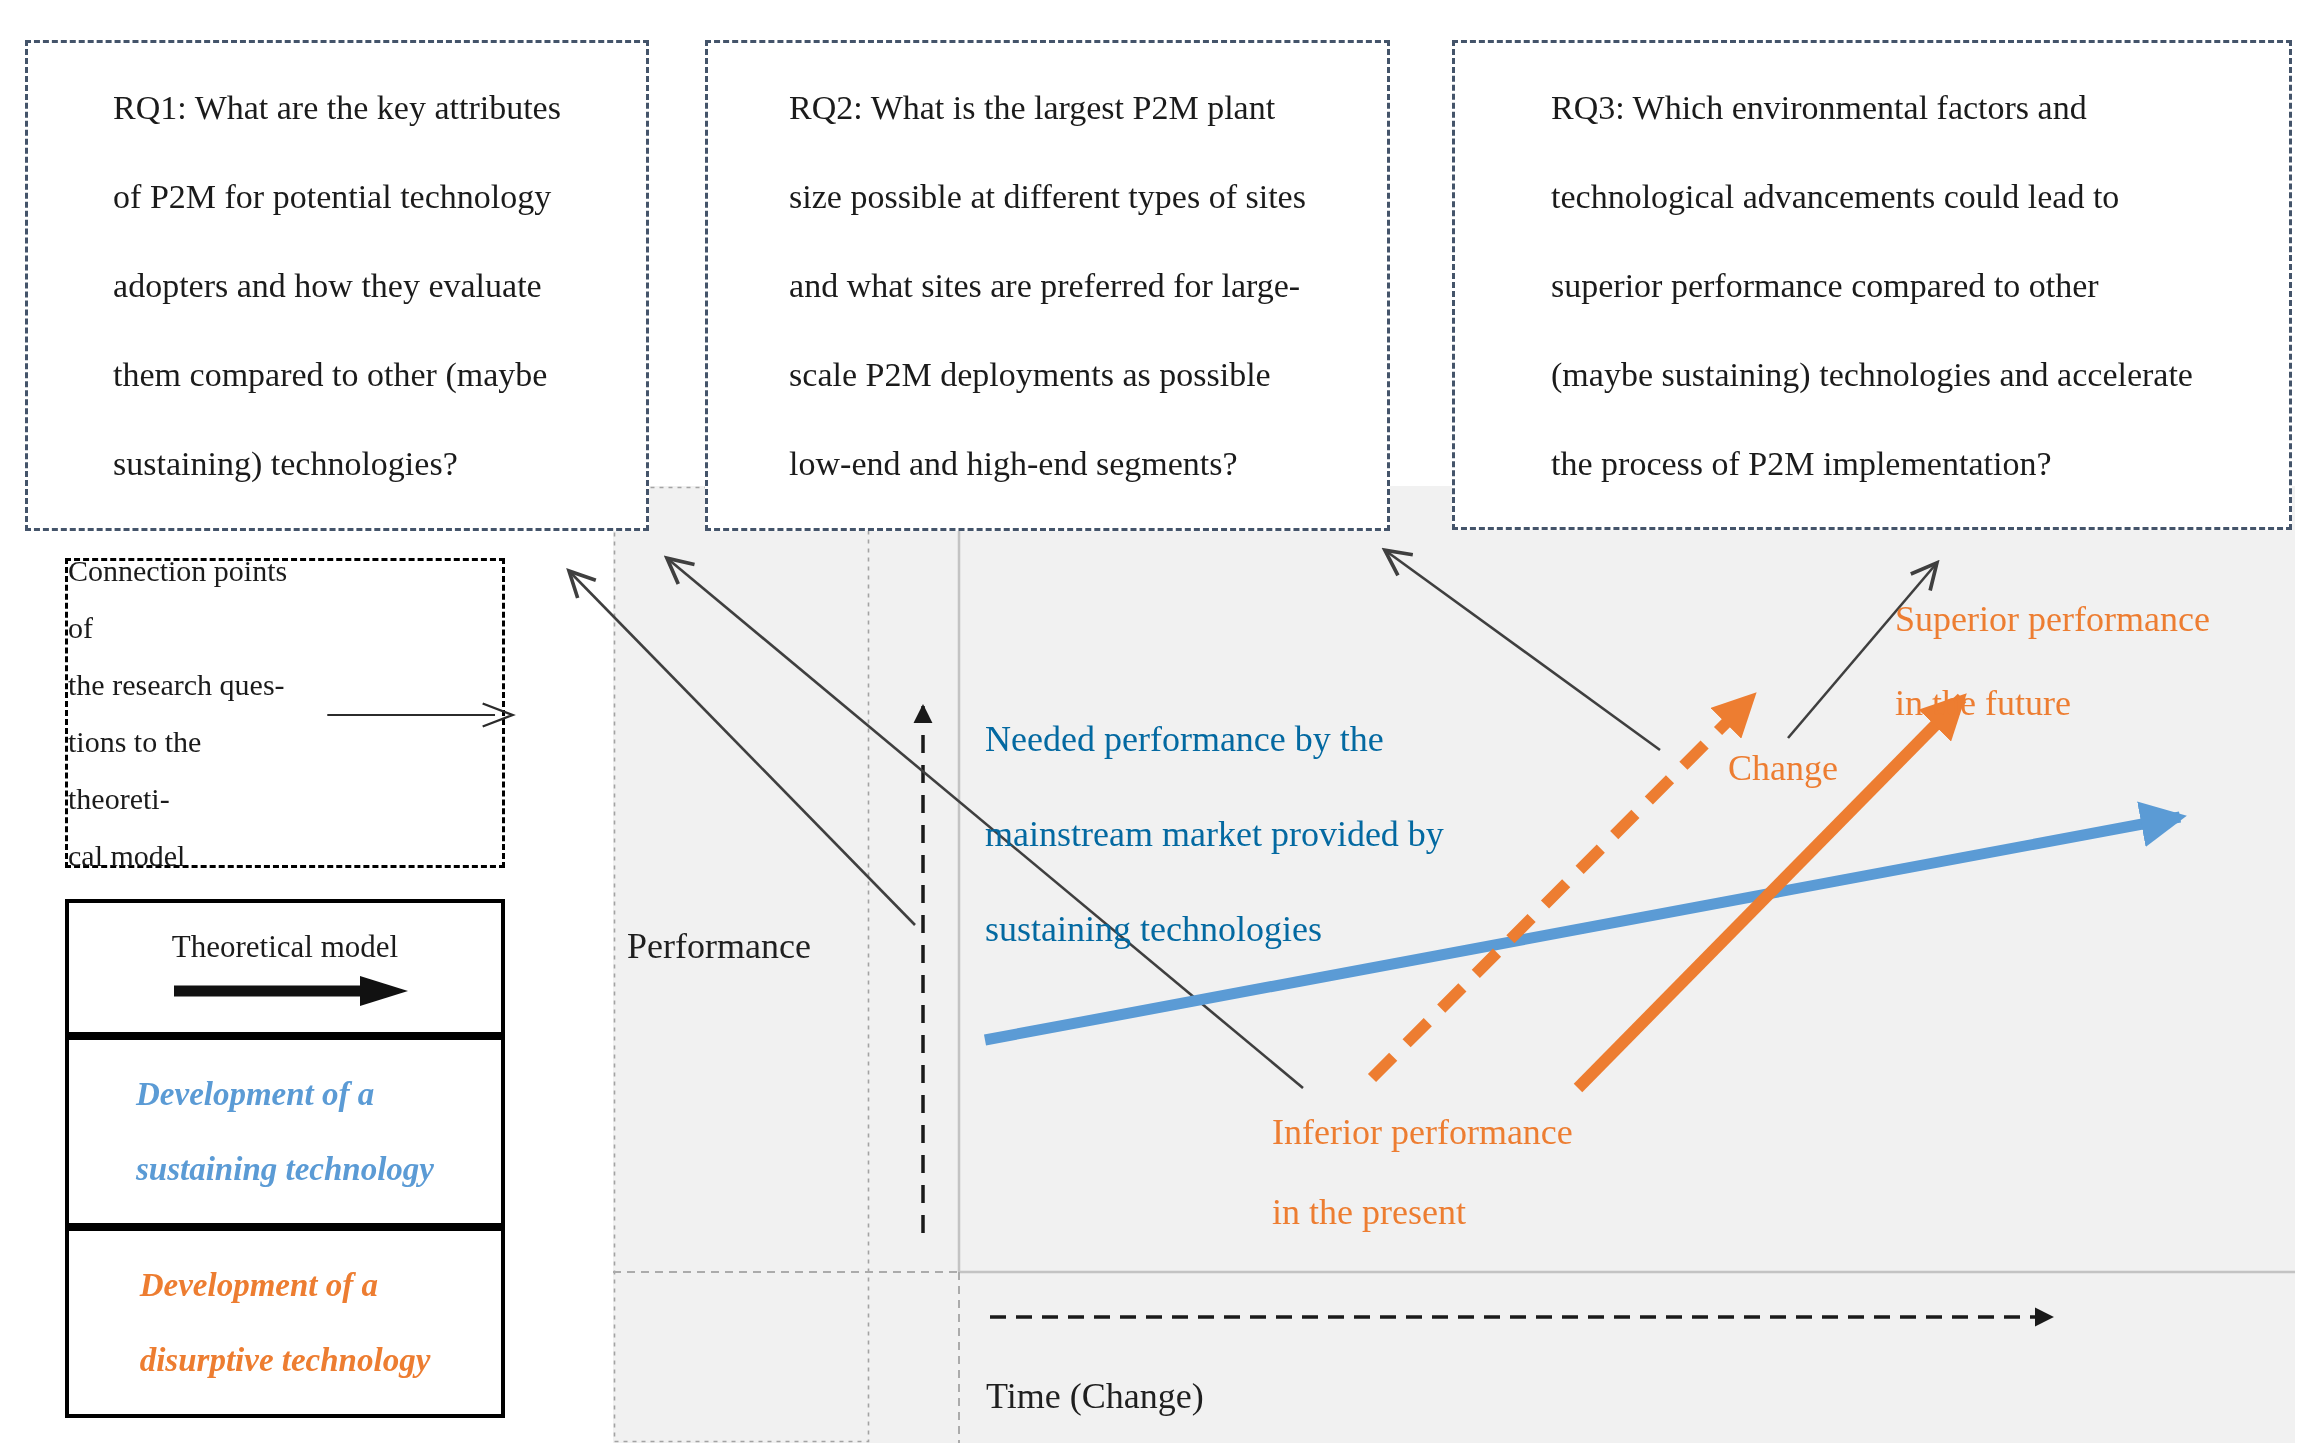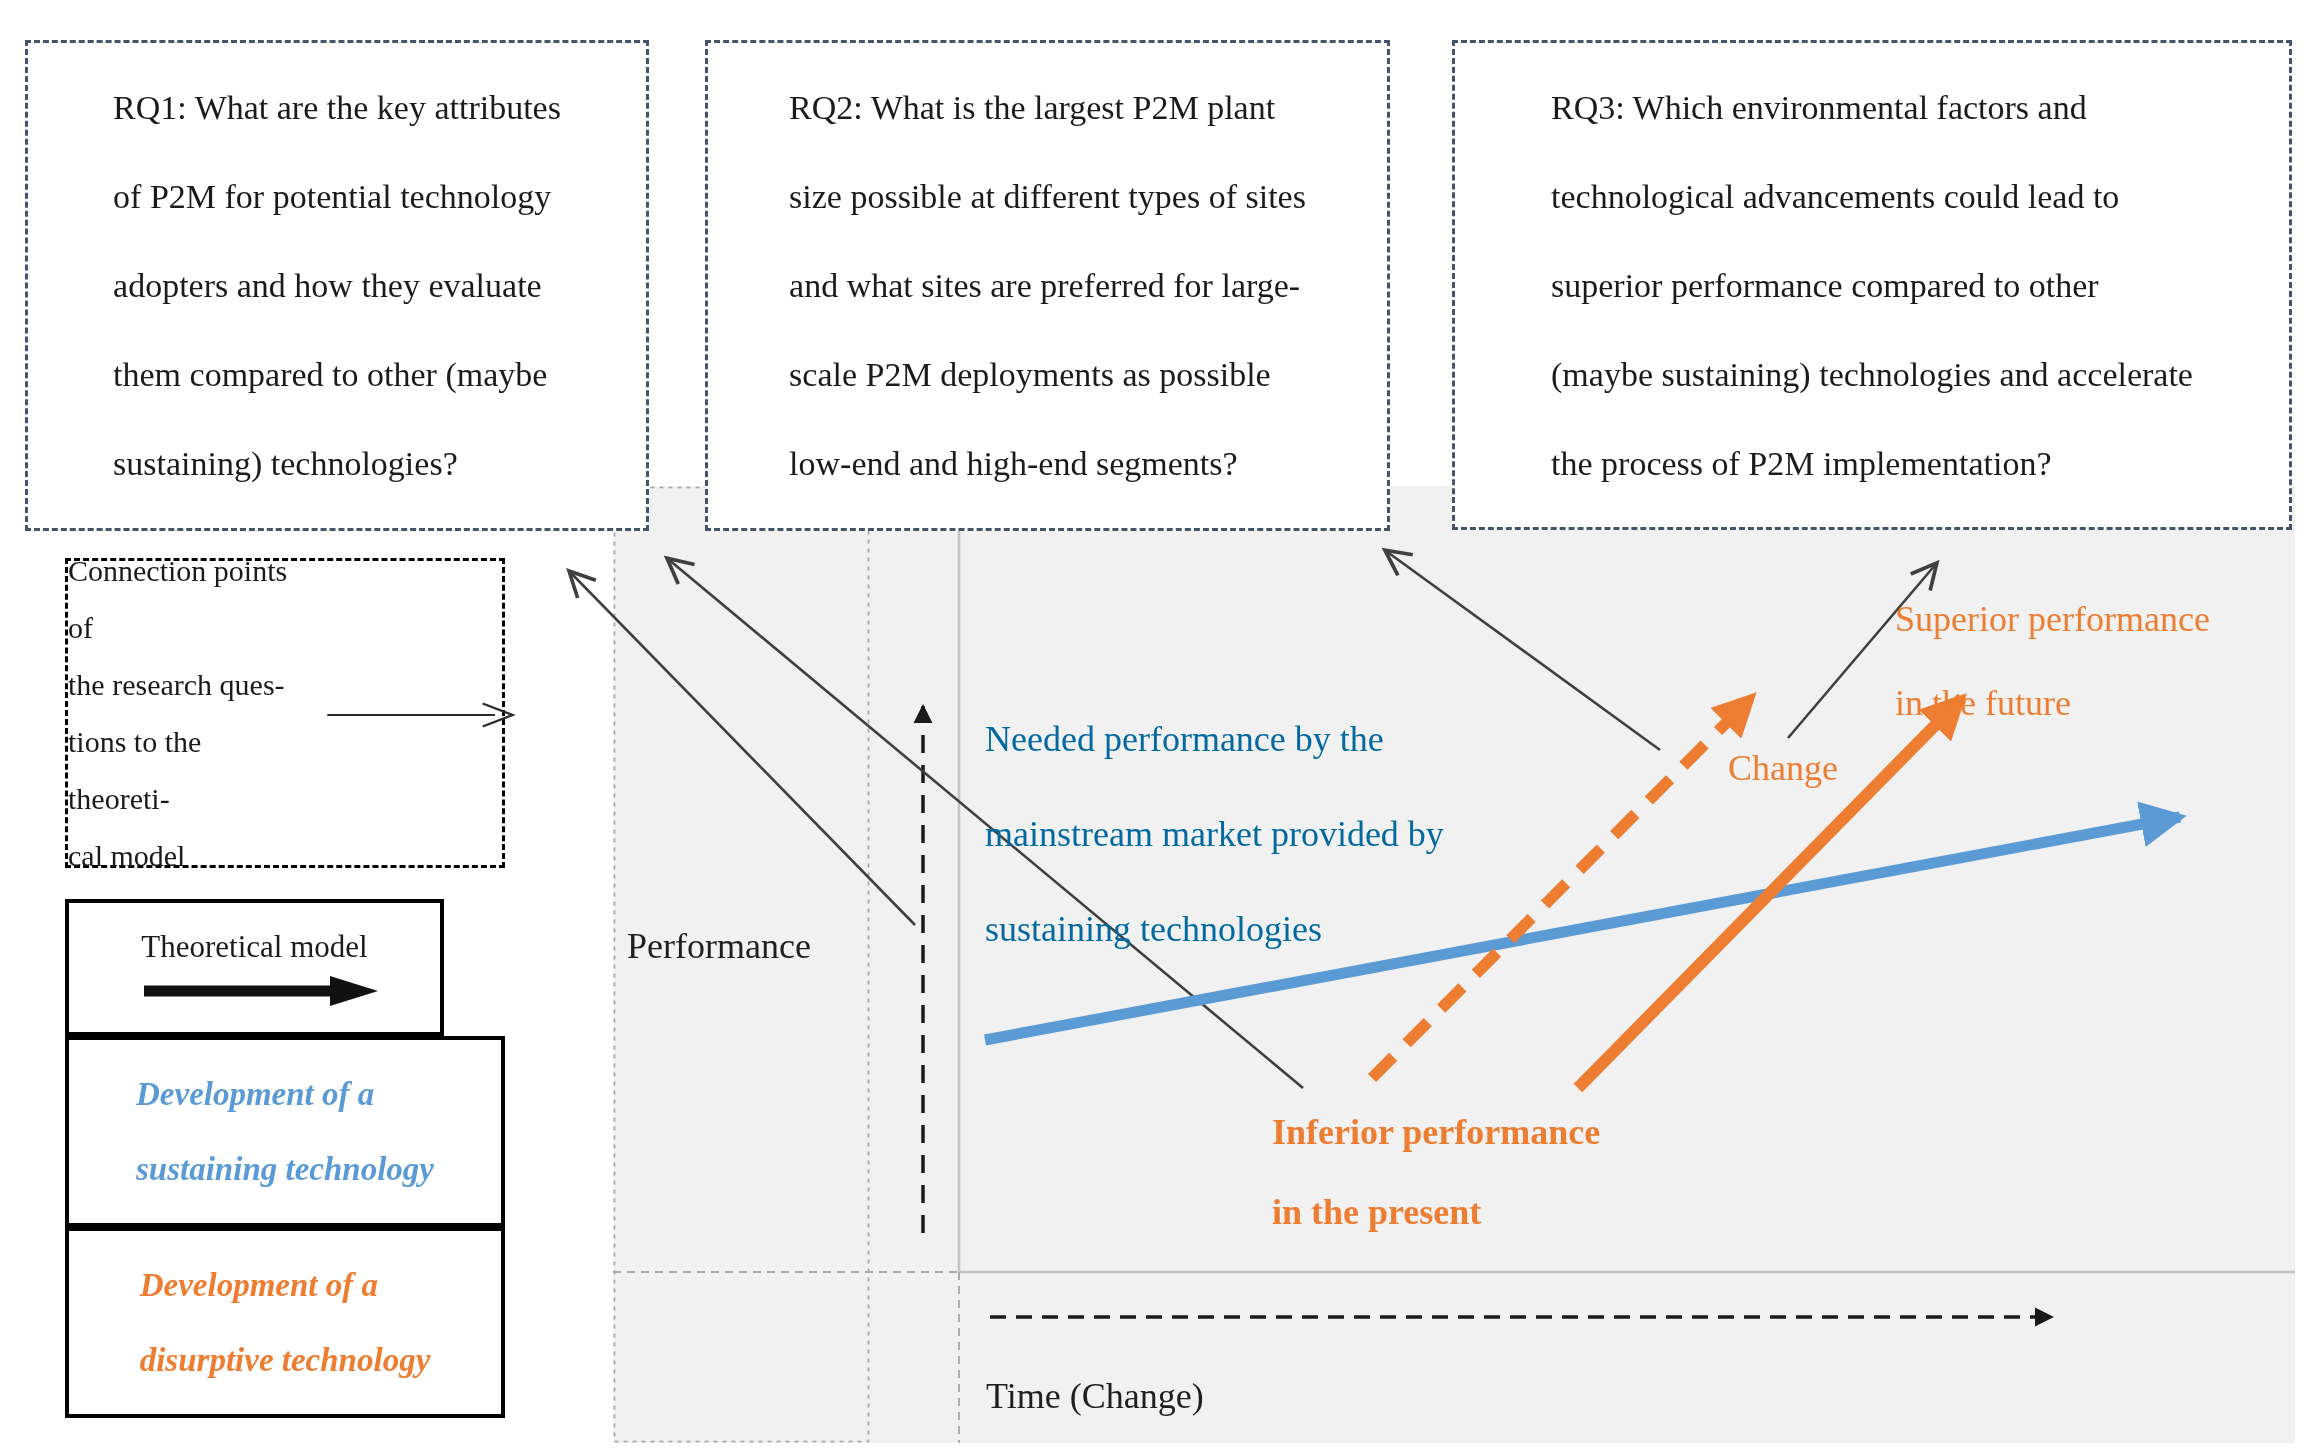--- a/index.html
+++ b/index.html
@@ -26,21 +26,21 @@
     display:flex;flex-direction:column;align-items:center;justify-content:center;
   }
   .legend-title{font-size:31px;line-height:40px;}
   .legend-italic{font-size:33px;line-height:75px;font-weight:bold;font-style:italic;}
   .blue-text{color:#5B9BD5;}
   .orange-text{color:#ED7D31;}
   .chart-label{font-size:36px;line-height:44px;color:#1f1f1f;}
   .annot{font-size:36px;}
   .needed{line-height:95px;color:#0369a1;}
   .superior{line-height:84px;color:#ED7D31;}
-  .inferior{line-height:80px;color:#ED7D31;font-weight:bold;}
+  .inferior{line-height:80px;color:#ED7D31;}
   .change{line-height:44px;color:#ED7D31;}
   svg{display:block;}
 </style>
 </head>
 <body>
 
 <div class="stage">
 
   <svg class="abs" style="left:0;top:0;" width="2316" height="1449" viewBox="0 0 2316 1449">
     <defs>
@@ -106,21 +106,21 @@
     <div class="ml">Connection points of
 the research ques-
 tions to the theoreti-
 cal model</div>
     <svg width="240" height="34" viewBox="0 0 240 34" style="margin-top:4px;transform:translateX(32px);">
       <line x1="6" y1="17" x2="196" y2="17" stroke="#2b2b2b" stroke-width="2.2"></line>
       <path d="M182 4 L216 17 L182 30" fill="none" stroke="#2b2b2b" stroke-width="2.6"></path>
     </svg>
   </div>
 
-  <div class="abs legend-solid" style="left:65px;top:899px;width:379px;height:137px;">
+  <div class="abs legend-solid" style="left:65px;top:899px;width:440px;height:137px;">
     <div class="legend-title">Theoretical model</div>
     <svg width="250" height="36" viewBox="0 0 250 36" style="margin-top:6px;transform:translateX(8px);">
       <line x1="6" y1="18" x2="198" y2="18" stroke="#111111" stroke-width="11"></line>
       <path d="M192 3 L240 18 L192 33 z" fill="#111111"></path>
     </svg>
   </div>
 
   <div class="abs legend-solid" style="left:65px;top:1036px;width:440px;height:191px;">
     <div class="ml legend-italic blue-text">Development of a
 sustaining technology</div>

